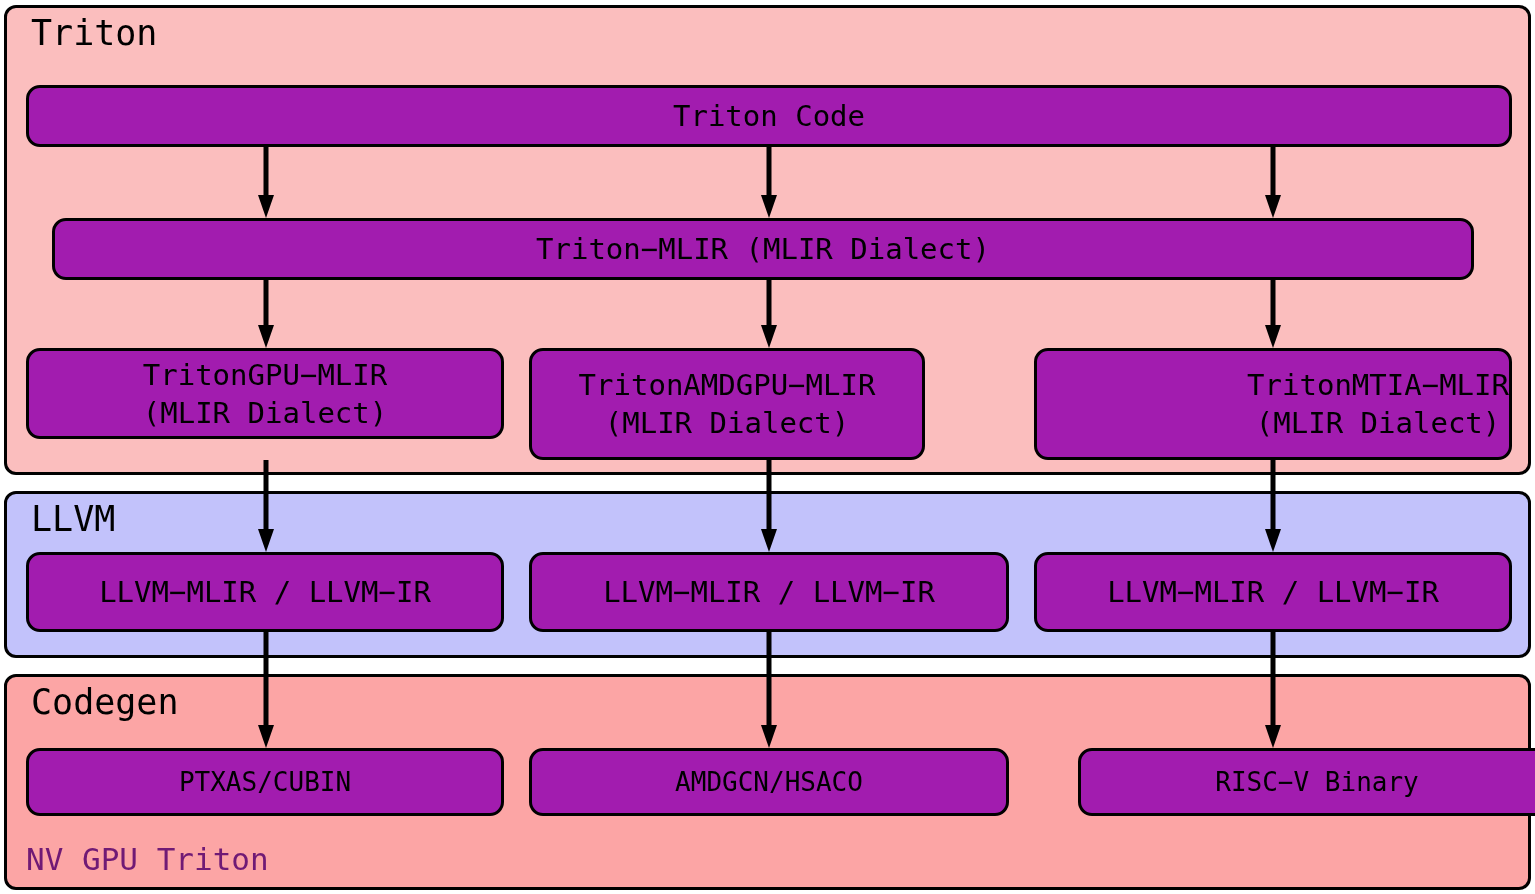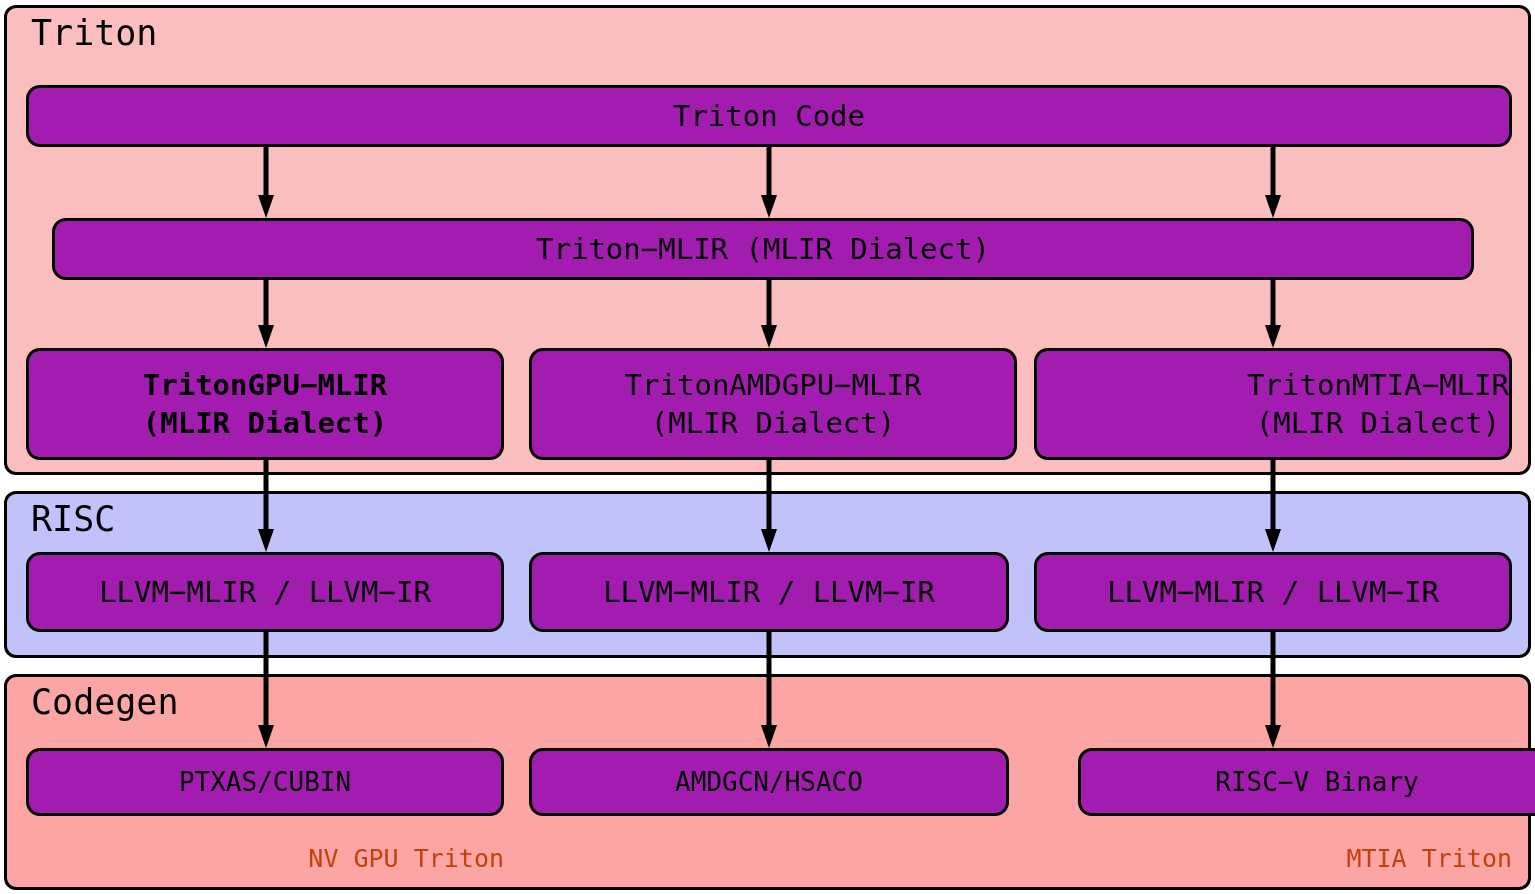--- a/index.html
+++ b/index.html
@@ -65,41 +65,41 @@
   }
   .node.small .node-text { font-size: 26px; line-height: 34px; }
 
   
   .n-code   { left: 26px;   top: 85px;  width: 1486px; height: 62px; }
 
   
   .n-mlir   { left: 11px;   top: 218px; width: 1422px; height: 62px; margin-left: 41px; }
 
   
-  .n-d1     { left: 26px;   top: 348px; width: 478px;  height: 112px; font-weight: bold; }
-  .n-d2     { left: 529px;  top: 348px; width: 488px;  height: 112px; }
+  .n-d1     { left: 26px;   top: 348px; width: 478px;  height: 91px; }
+  .n-d2     { left: 529px;  top: 348px; width: 396px;  height: 112px; }
   .n-d3     { left: 1034px; top: 348px; width: 478px;  height: 112px; justify-content: flex-end; }
 
   
   .n-l1     { left: 26px;   top: 552px; width: 478px;  height: 80px; }
   .n-l2     { left: 529px;  top: 552px; width: 480px;  height: 80px; }
   .n-l3     { left: 1034px; top: 552px; width: 478px;  height: 80px; }
 
   
   .n-c1     { left: 26px;   top: 748px; width: 478px;  height: 68px; }
   .n-c2     { left: 529px;  top: 748px; width: 480px;  height: 68px; }
   .n-c3     { left: 1034px; top: 748px; width: 478px;  height: 68px; margin-left: 44px; }
 
   
   .caption {
     position: absolute;
-    font-size: 25px;
+    font-size: 31px;
     line-height: 38px;
-    color: #c2410c;
-    text-align: right;
+    color: #701a75;
+    text-align: left;
     white-space: nowrap;
     z-index: 3;
   }
   .cap1 { left: 26px;   top: 840px; width: 478px; }
   .cap2 { left: 529px;  top: 840px; width: 480px; }
   .cap3 { left: 1034px; top: 840px; width: 478px; }
 
   
   .arrow {
     position: absolute;
@@ -110,21 +110,21 @@
 </head>
 <body>
 
 <div id="diagram">
 
   <div class="band band-triton">
     <div class="band-title">Triton</div>
   </div>
 
   <div class="band band-llvm">
-    <div class="band-title">RISC</div>
+    <div class="band-title">LLVM</div>
   </div>
 
   <div class="band band-codegen">
     <div class="band-title">Codegen</div>
   </div>
 
   <div class="node n-code">
     <span class="node-text">Triton Code</span>
   </div>
 
@@ -159,21 +159,20 @@
     <span class="node-text">PTXAS/CUBIN</span>
   </div>
   <div class="node n-c2 small">
     <span class="node-text">AMDGCN/HSACO</span>
   </div>
   <div class="node n-c3 small">
     <span class="node-text">RISC−V Binary</span>
   </div>
 
   <div class="caption cap1">NV GPU Triton</div>
-  <div class="caption cap3">MTIA Triton</div>
 
   <div class="arrow" style="left:255px; top:147px;">
     <svg width="22" height="73" viewBox="0 0 22 73">
         <path d="M11 0 L11 55" stroke="#000" stroke-width="5" fill="none"></path>
         <path d="M11 71 L3 48 L19 48 Z" fill="#000"></path>
       </svg>
   </div>
   <div class="arrow" style="left:758px; top:147px;">
     <svg width="22" height="73" viewBox="0 0 22 73">
         <path d="M11 0 L11 55" stroke="#000" stroke-width="5" fill="none"></path>

